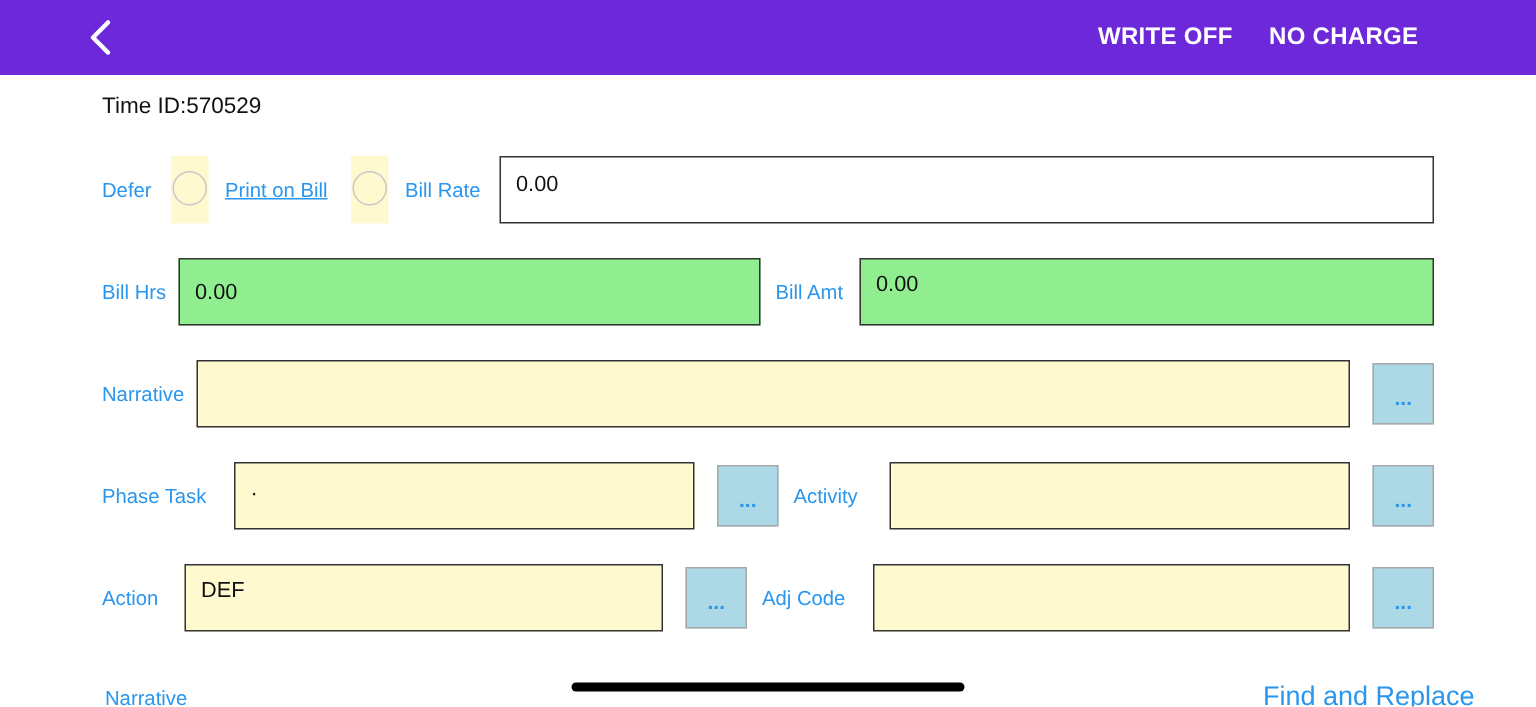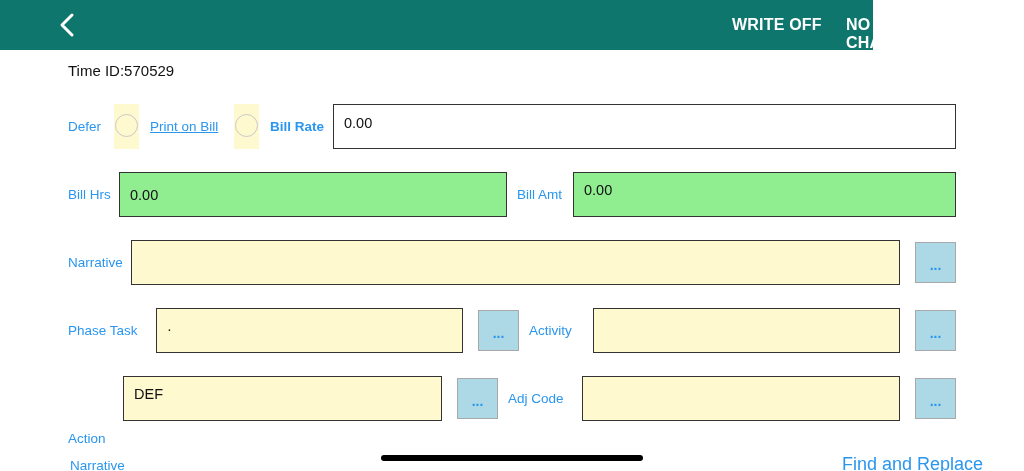--- a/index.html
+++ b/index.html
@@ -2,22 +2,22 @@
 <html><head>
   <meta charset="utf-8">
   <style>
     html, body { margin: 0; padding: 0; }
     body {
       width: 1024px; height: 471px; overflow: hidden; position: relative;
       background: #ffffff;
       font-family: "Liberation Sans", "DejaVu Sans", sans-serif;
     }
     .topbar {
-      position: absolute; left: 0; top: 0; width: 873px; height: 50px;
-      background: #0f766e;
+      position: absolute; left: 0; top: 0; width: 1024px; height: 50px;
+      background: #6d28d9;
     }
     .back {
       position: absolute; left: 56px; top: 11px; width: 24px; height: 28px;
       cursor: pointer;
     }
     .topbtn {
       position: absolute; top: 16px; color: #ffffff; font-size: 16px;
       font-weight: bold; letter-spacing: 0.2px; cursor: pointer;
     }
     .time-id {
@@ -68,40 +68,40 @@
 <div class="time-id">Time ID:570529</div>
 
 <div class="lbl" style="left:68px; top:119px;">Defer</div>
 <div class="check-wrap" style="left:114px; top:104px;">
   <div class="check-circle"></div>
 </div>
 <div class="lbl" style="left:150px; top:119px;text-decoration:underline;">Print on Bill</div>
 <div class="check-wrap" style="left:234px; top:104px;">
   <div class="check-circle"></div>
 </div>
-<div class="lbl" style="left:270px; top:119px;font-weight:bold;">Bill Rate</div>
+<div class="lbl" style="left:270px; top:119px;">Bill Rate</div>
 <div class="field white" style="left:333px; top:104px; width:623px; height:45px; line-height:36px;">0.00</div>
 
 <div class="lbl" style="left:68px; top:187px;">Bill Hrs</div>
 <div class="field green" style="left:119px; top:172px; width:388px; height:45px; line-height:44px;">0.00</div>
 <div class="lbl" style="left:517px; top:187px;">Bill Amt</div>
 <div class="field green" style="left:573px; top:172px; width:383px; height:45px; line-height:34px;">0.00</div>
 
 <div class="lbl" style="left:68px; top:255px;">Narrative</div>
 <div class="field yellow" style="left:131px; top:240px; width:769px; height:45px; line-height:44px;"></div>
 <div class="dots" style="left:915px; top:242px;">...</div>
 
 <div class="lbl" style="left:68px; top:323px;">Phase Task</div>
 <div class="field yellow" style="left:156px; top:308px; width:307px; height:45px; line-height:40px;">·</div>
 <div class="dots" style="left:478px; top:310px;">...</div>
 <div class="lbl" style="left:529px; top:323px;">Activity</div>
 <div class="field yellow" style="left:593px; top:308px; width:307px; height:45px; line-height:44px;"></div>
 <div class="dots" style="left:915px; top:310px;">...</div>
 
-<div class="lbl" style="left:68px; top:391px;margin-top:40px;">Action</div>
+<div class="lbl" style="left:68px; top:391px;">Action</div>
 <div class="field yellow" style="left:123px; top:376px; width:319px; height:45px; line-height:34px;">DEF</div>
 <div class="dots" style="left:457px; top:378px;">...</div>
 <div class="lbl" style="left:508px; top:391px;">Adj Code</div>
 <div class="field yellow" style="left:582px; top:376px; width:318px; height:45px; line-height:44px;"></div>
 <div class="dots" style="left:915px; top:378px;">...</div>
 
 <div class="lbl" style="left:70px; top:458px;">Narrative</div>
 <div class="lbl" style="left:842px; top:454px; font-size:18px;">Find and Replace</div>
 <div class="home-indicator"></div>
 

